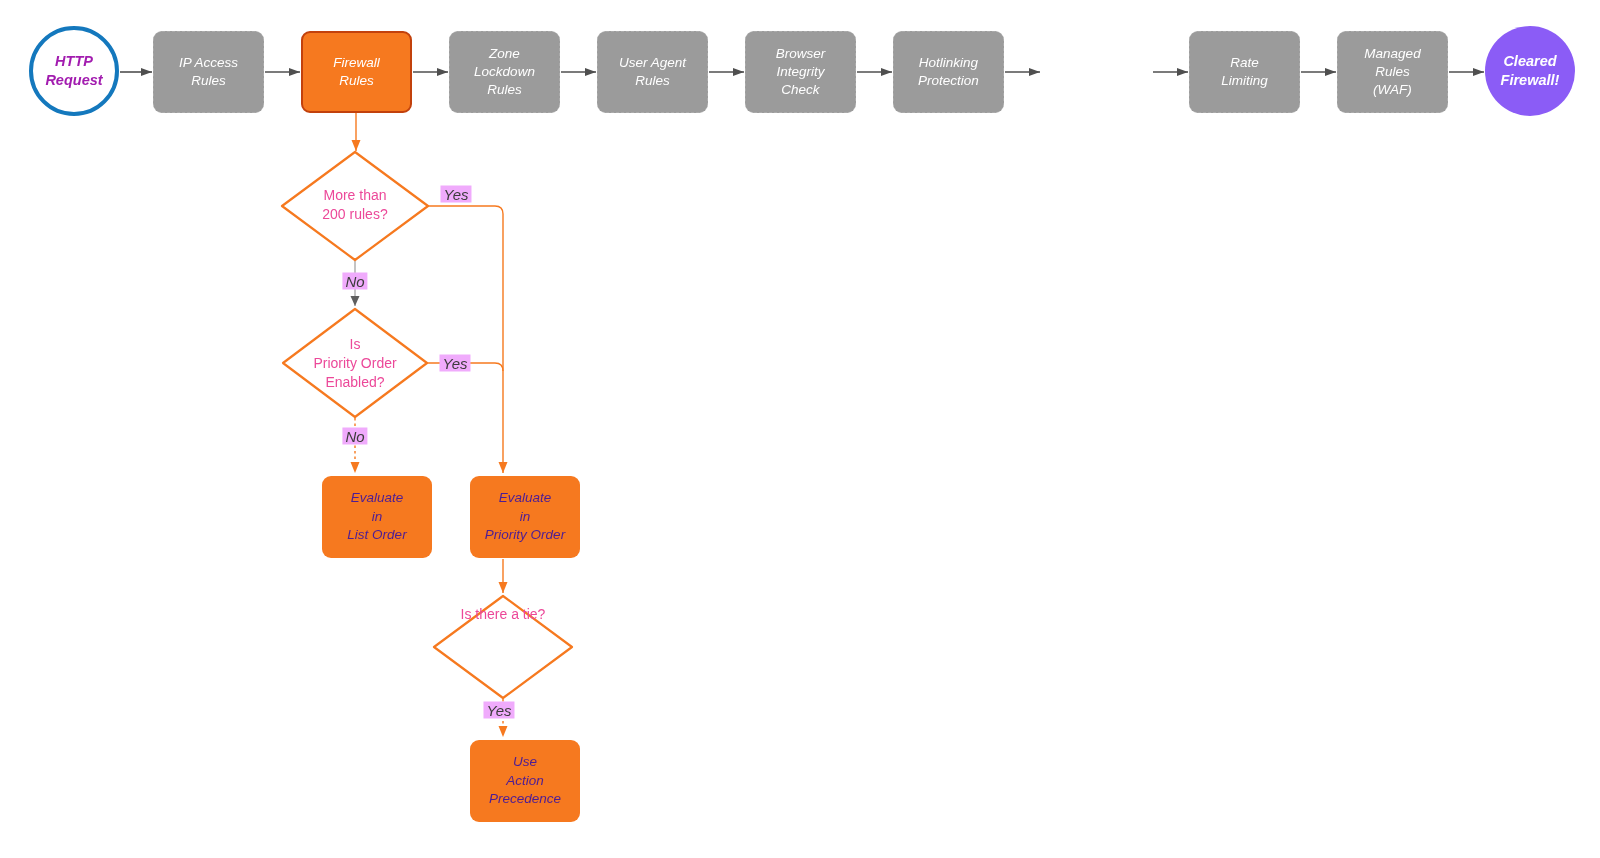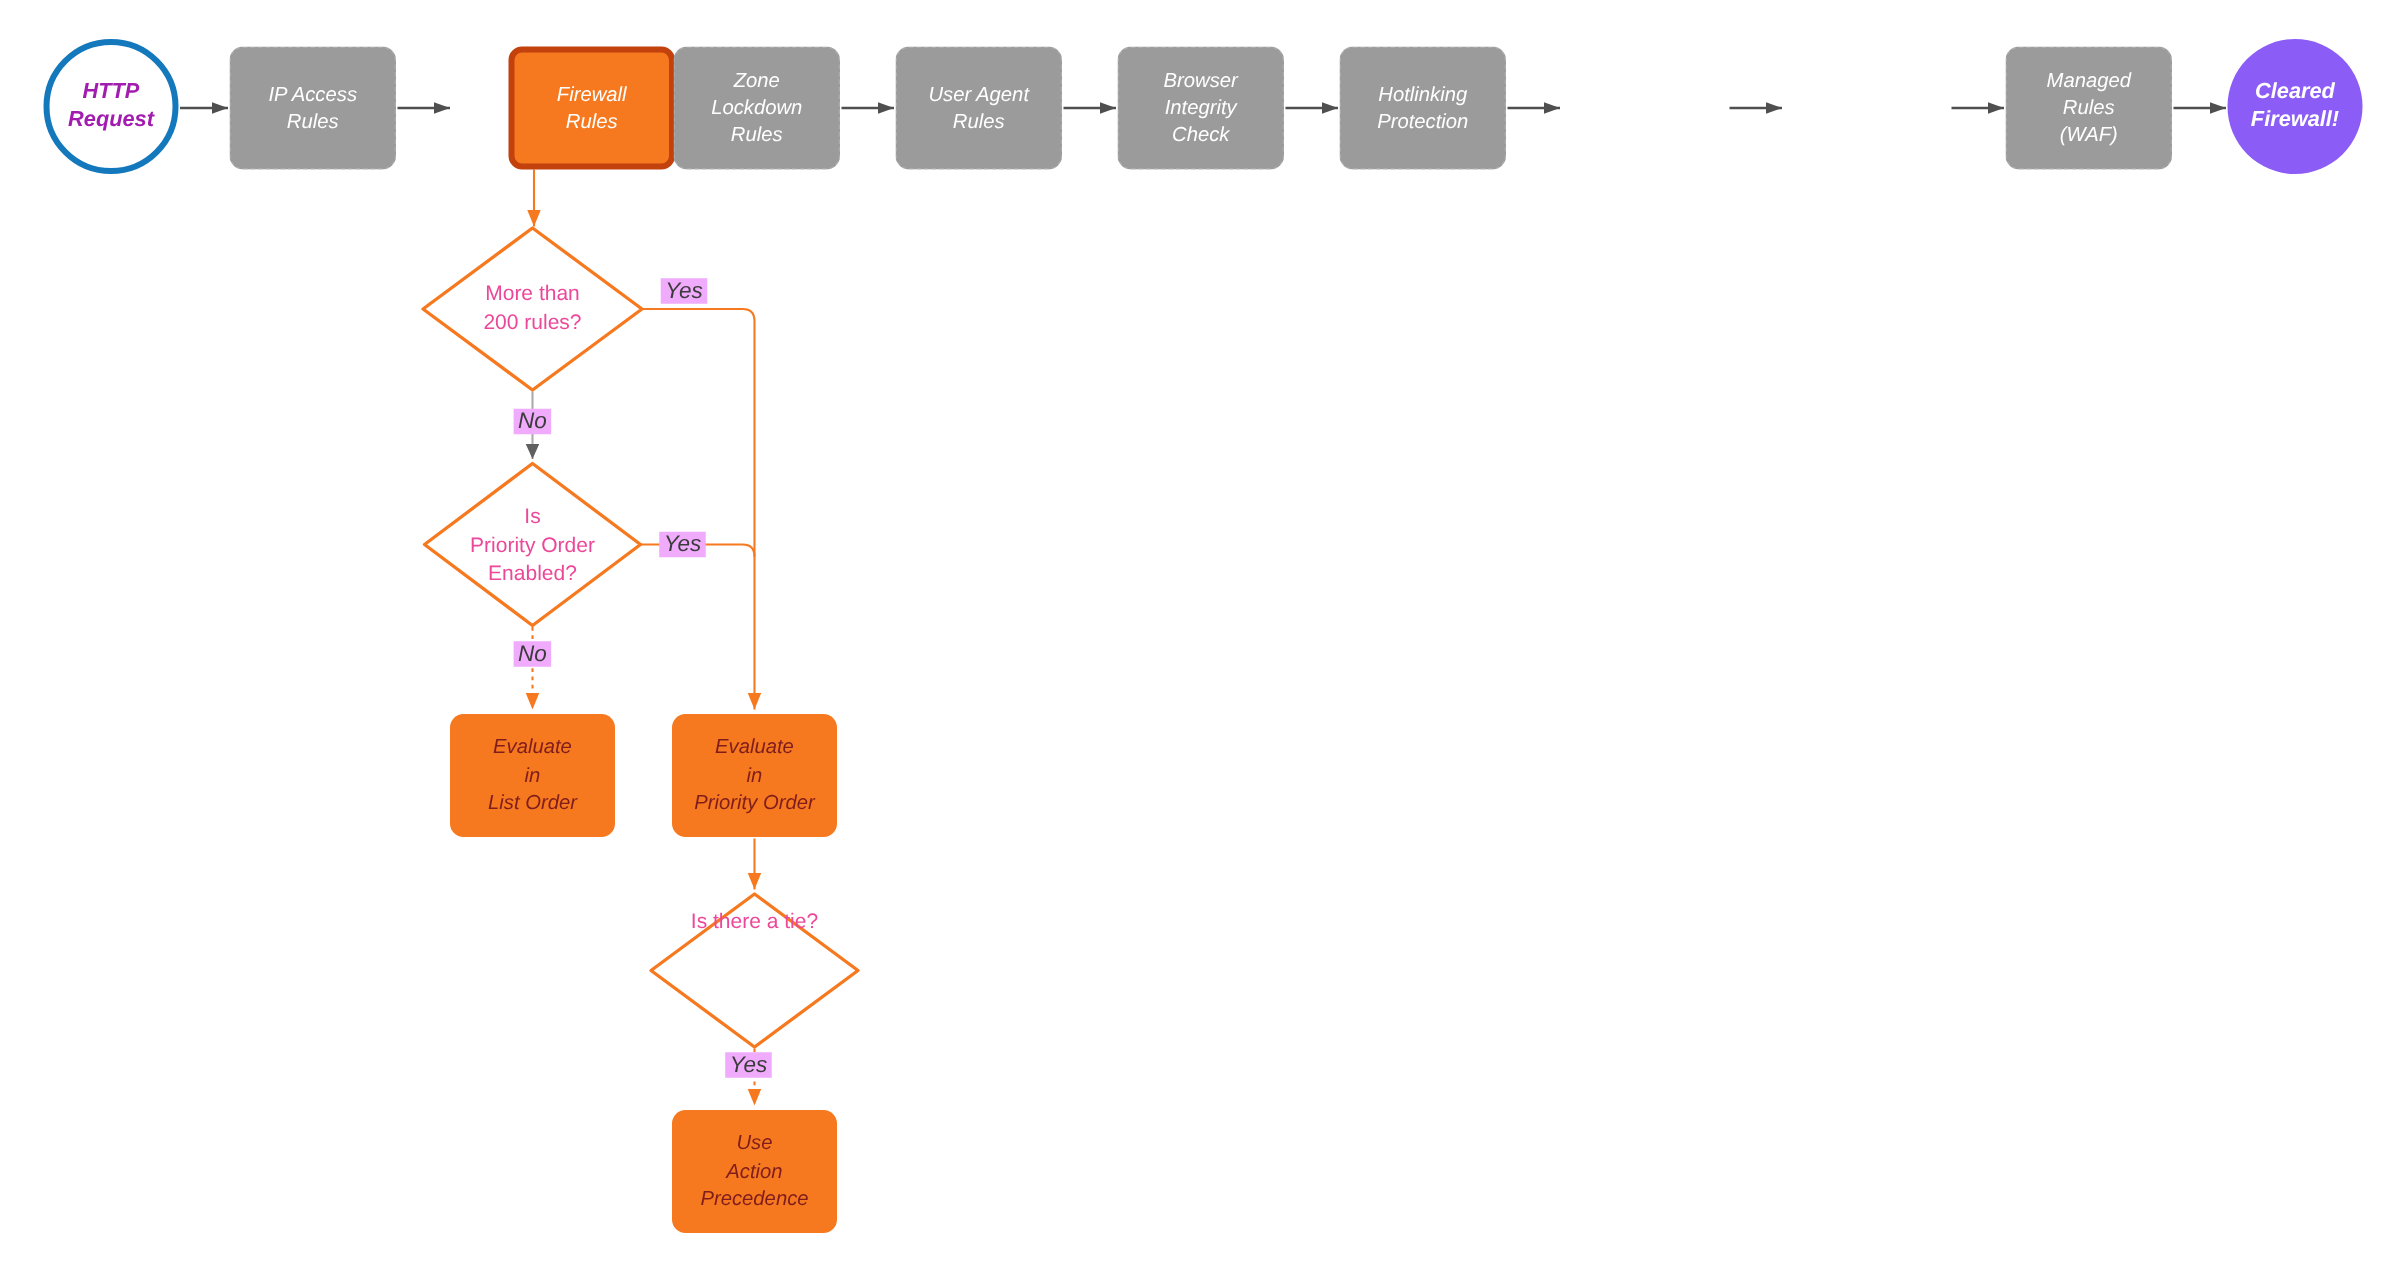--- a/index.html
+++ b/index.html
@@ -14,40 +14,40 @@
 
   
   .stage{
     position:absolute;top:31px;width:111px;height:82px;
     box-sizing:border-box;
     background:#9b9b9b;border:1px dashed #ababab;border-radius:9px;
     color:#ffffff;font-style:italic;font-size:13.5px;line-height:1.32;
     display:flex;align-items:center;justify-content:center;text-align:center;
     white-space:pre-line;z-index:2;
   }
-  .stage.highlight{background:#f6791f;border:4px solid #c2410c;margin-left:38px;}
+  .stage.highlight{background:#f6791f;border:2px solid #c2410c;}
 
   
   .circle{
     position:absolute;top:26px;width:90px;height:90px;border-radius:50%;
     box-sizing:border-box;
     display:flex;align-items:center;justify-content:center;text-align:center;
     font-weight:bold;font-style:italic;font-size:14.5px;line-height:1.28;
     white-space:pre-line;z-index:2;
   }
   .circle.start{left:29px;background:#ffffff;border:4px solid #1478bd;color:#a21caf;}
   .circle.end{left:1485px;background:#8b5cf6;color:#ffffff;}
 
   
   .obox{
     position:absolute;width:110px;height:82px;box-sizing:border-box;
     background:#f6791f;border-radius:9px;
-    color:#7f1d1d;font-style:italic;font-size:13.5px;line-height:1.38;
+    color:#4c1d95;font-style:italic;font-size:13.5px;line-height:1.38;
     display:flex;align-items:center;justify-content:center;text-align:center;
-    white-space:pre-line;z-index:2;
+    white-space:pre-line;z-index:2;margin-left:22px;
   }
 
   
   .dlabel{
     position:absolute;transform:translate(-50%,-50%);
     color:#ec4899;font-size:14px;line-height:1.34;text-align:center;
     white-space:pre-line;z-index:3;
   }
   
   .elabel{
@@ -118,20 +118,22 @@
   <div class="stage" style="left:449px">Zone
 Lockdown
 Rules</div>
   <div class="stage" style="left:597px">User Agent
 Rules</div>
   <div class="stage" style="left:745px">Browser
 Integrity
 Check</div>
   <div class="stage" style="left:893px">Hotlinking
 Protection</div>
+  <div class="stage" style="left:1189px">Rate
+Limiting</div>
   <div class="stage" style="left:1337px">Managed
 Rules
 (WAF)</div>
 
   <div class="dlabel" style="left:355px;top:205px;width:130px">More than
 200 rules?</div>
   <div class="dlabel" style="left:355px;top:363px;width:130px">Is
 Priority Order
 Enabled?</div>
   <div class="dlabel" style="left:503px;top:614px;width:130px">Is there a tie?</div>

